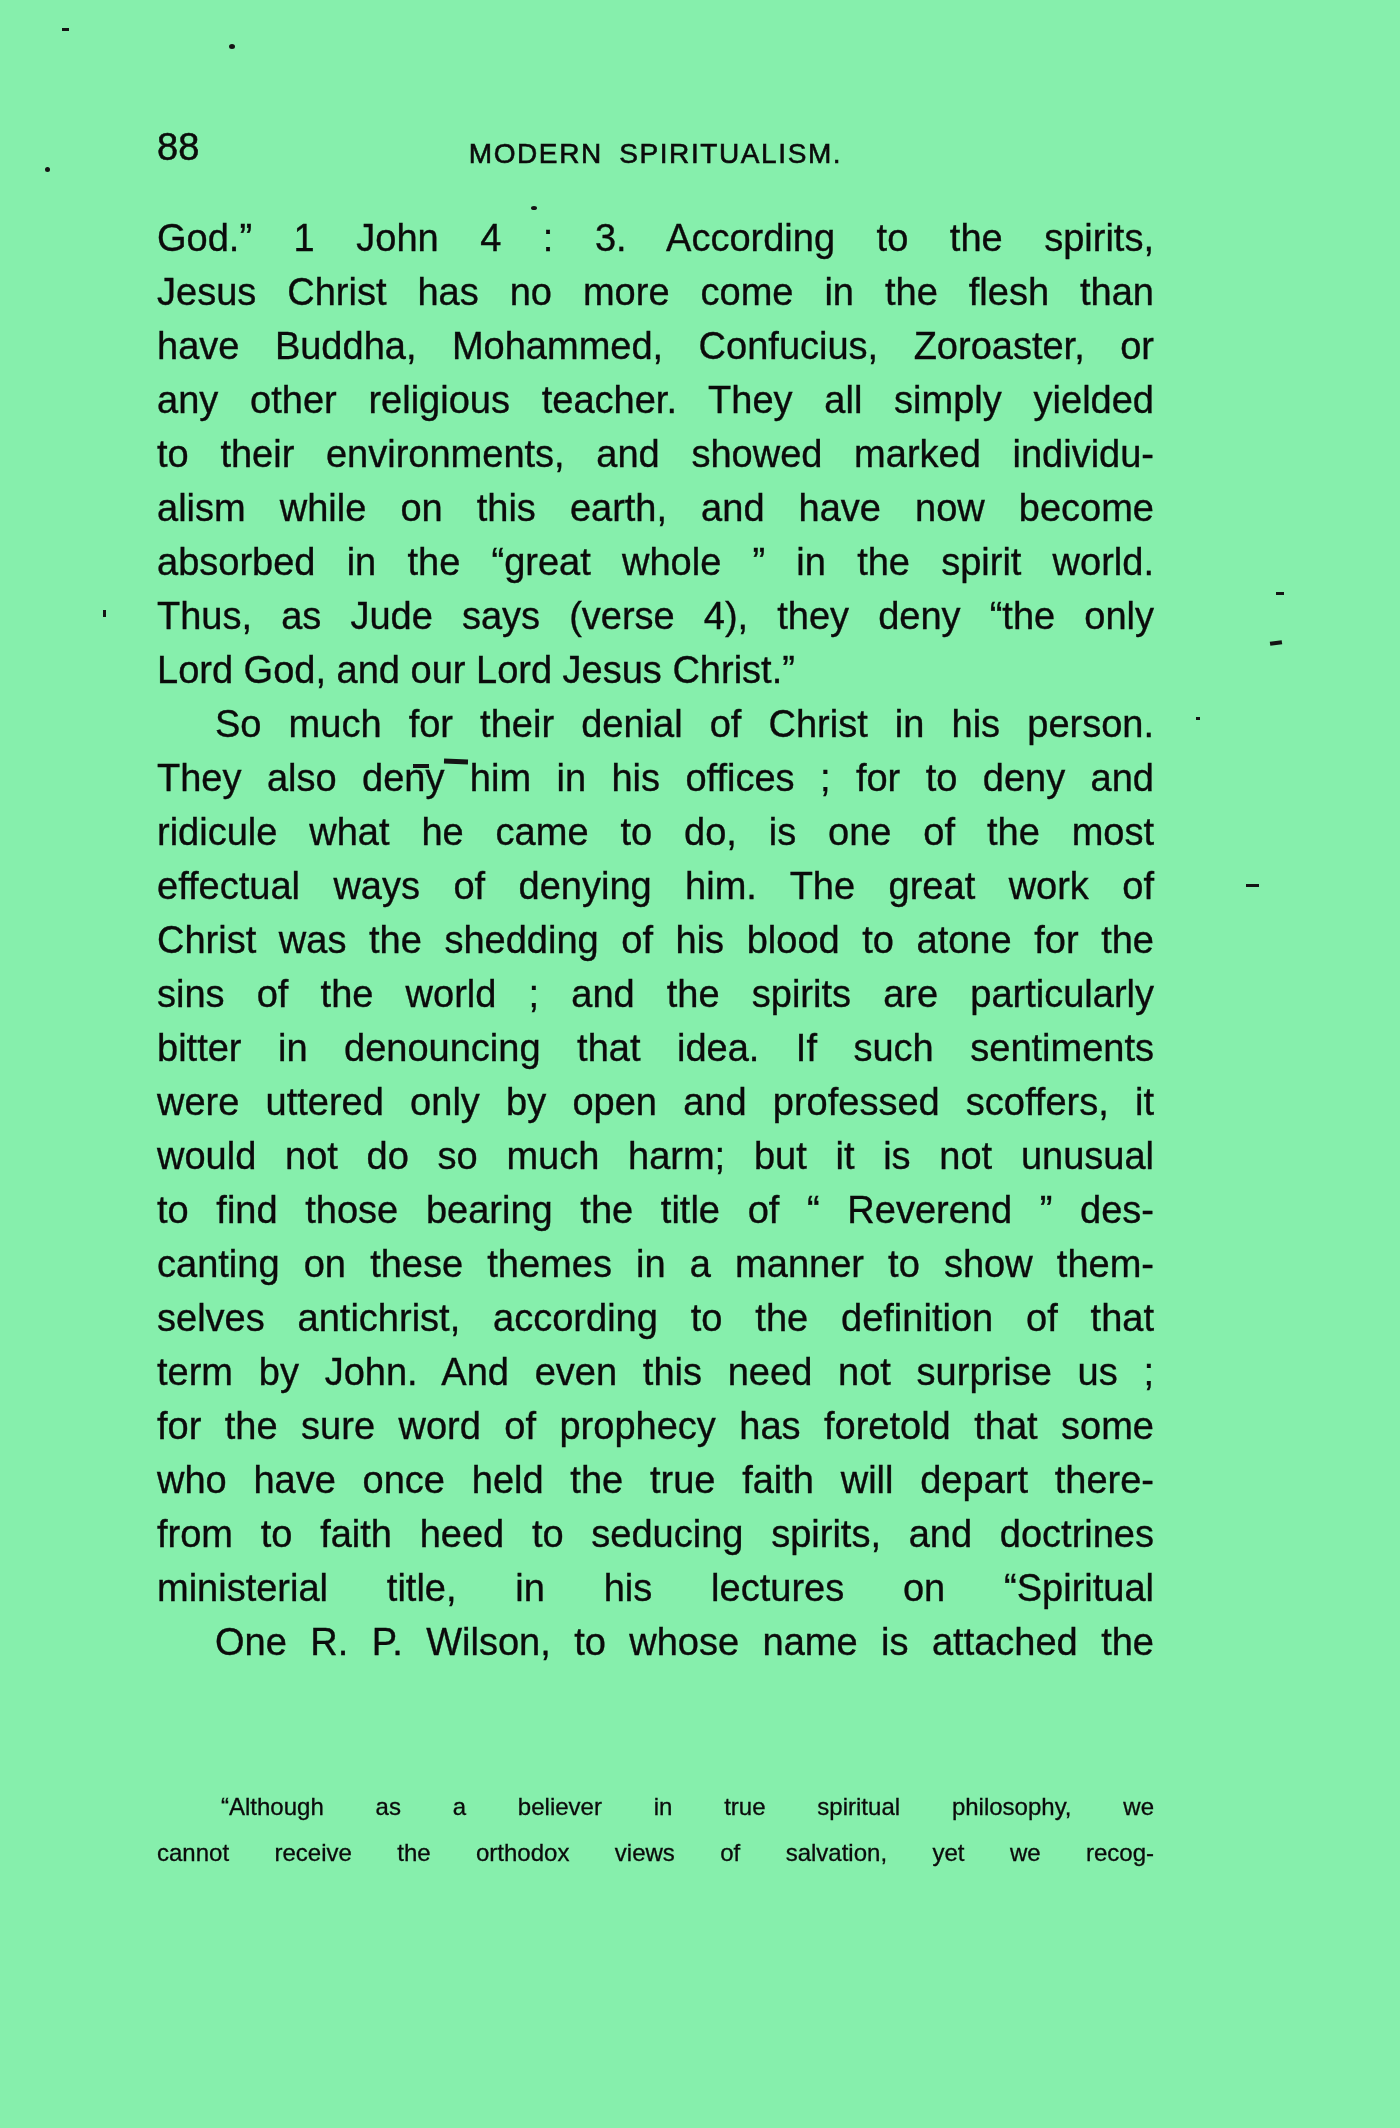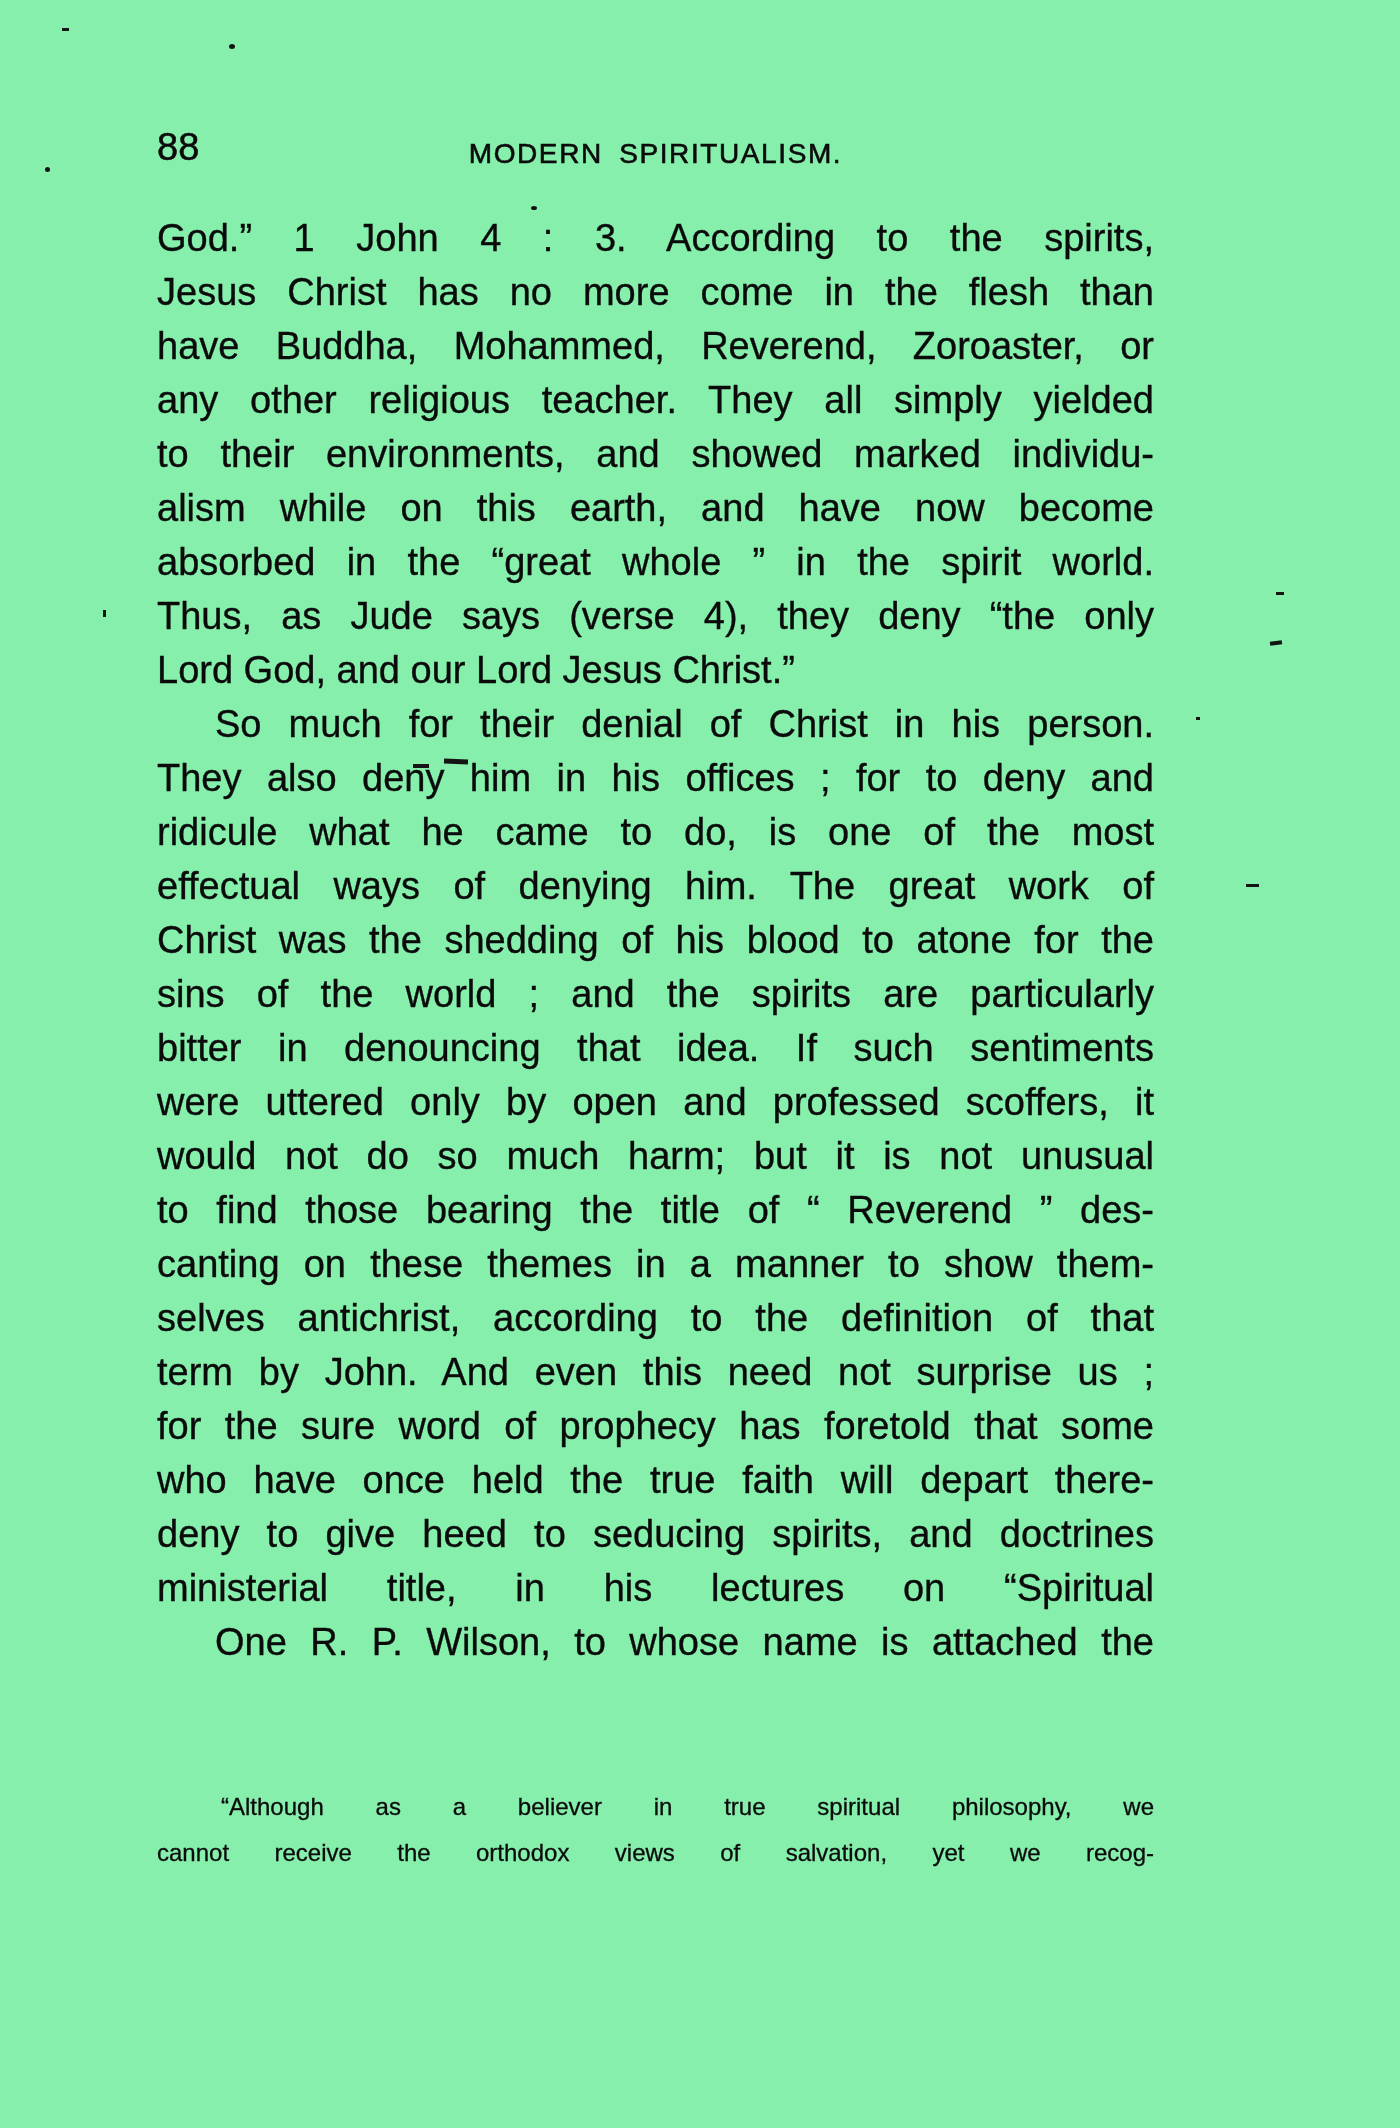--- a/index.html
+++ b/index.html
@@ -65,21 +65,21 @@
   <div class="runhead">
     <span class="pagenum">88</span>
     <span class="runtitle">MODERN SPIRITUALISM.</span>
   </div>
 
   <div class="bodytext">
 
     <div class="para">
       <span class="ln">God.” 1 John 4 : 3. According to the spirits,</span>
       <span class="ln">Jesus Christ has no more come in the flesh than</span>
-      <span class="ln">have Buddha, Mohammed, Reverend, Zoroaster, or</span>
+      <span class="ln">have Buddha, Mohammed, Confucius, Zoroaster, or</span>
       <span class="ln">any other religious teacher. They all simply yielded</span>
       <span class="ln">to their environments, and showed marked individu-</span>
       <span class="ln">alism while on this earth, and have now become</span>
       <span class="ln">absorbed in the “great whole ” in the spirit world.</span>
       <span class="ln">Thus, as Jude says (verse 4), they deny “the only</span>
       <span class="ln end">Lord God, and our Lord Jesus Christ.”</span>
     </div>
 
     <div class="para">
       <span class="ln ind">So much for their denial of Christ in his person.</span>
@@ -90,21 +90,21 @@
       <span class="ln">sins of the world ; and the spirits are particularly</span>
       <span class="ln">bitter in denouncing that idea. If such sentiments</span>
       <span class="ln">were uttered only by open and professed scoffers, it</span>
       <span class="ln">would not do so much harm; but it is not unusual</span>
       <span class="ln">to find those bearing the title of “ Reverend ” des-</span>
       <span class="ln">canting on these themes in a manner to show them-</span>
       <span class="ln">selves antichrist, according to the definition of that</span>
       <span class="ln">term by John. And even this need not surprise us ;</span>
       <span class="ln">for the sure word of prophecy has foretold that some</span>
       <span class="ln">who have once held the true faith will depart there-</span>
-      <span class="ln">deny to give heed to seducing spirits, and doctrines</span>
+      <span class="ln">from to faith heed to seducing spirits, and doctrines</span>
     </div>
 
     <div class="para">
       <span class="ln">ministerial title, in his lectures on “Spiritual</span>
       <span class="ln ind">One R. P. Wilson, to whose name is attached the</span>
     </div>
 
   </div>
 
   <div class="excerpt">

